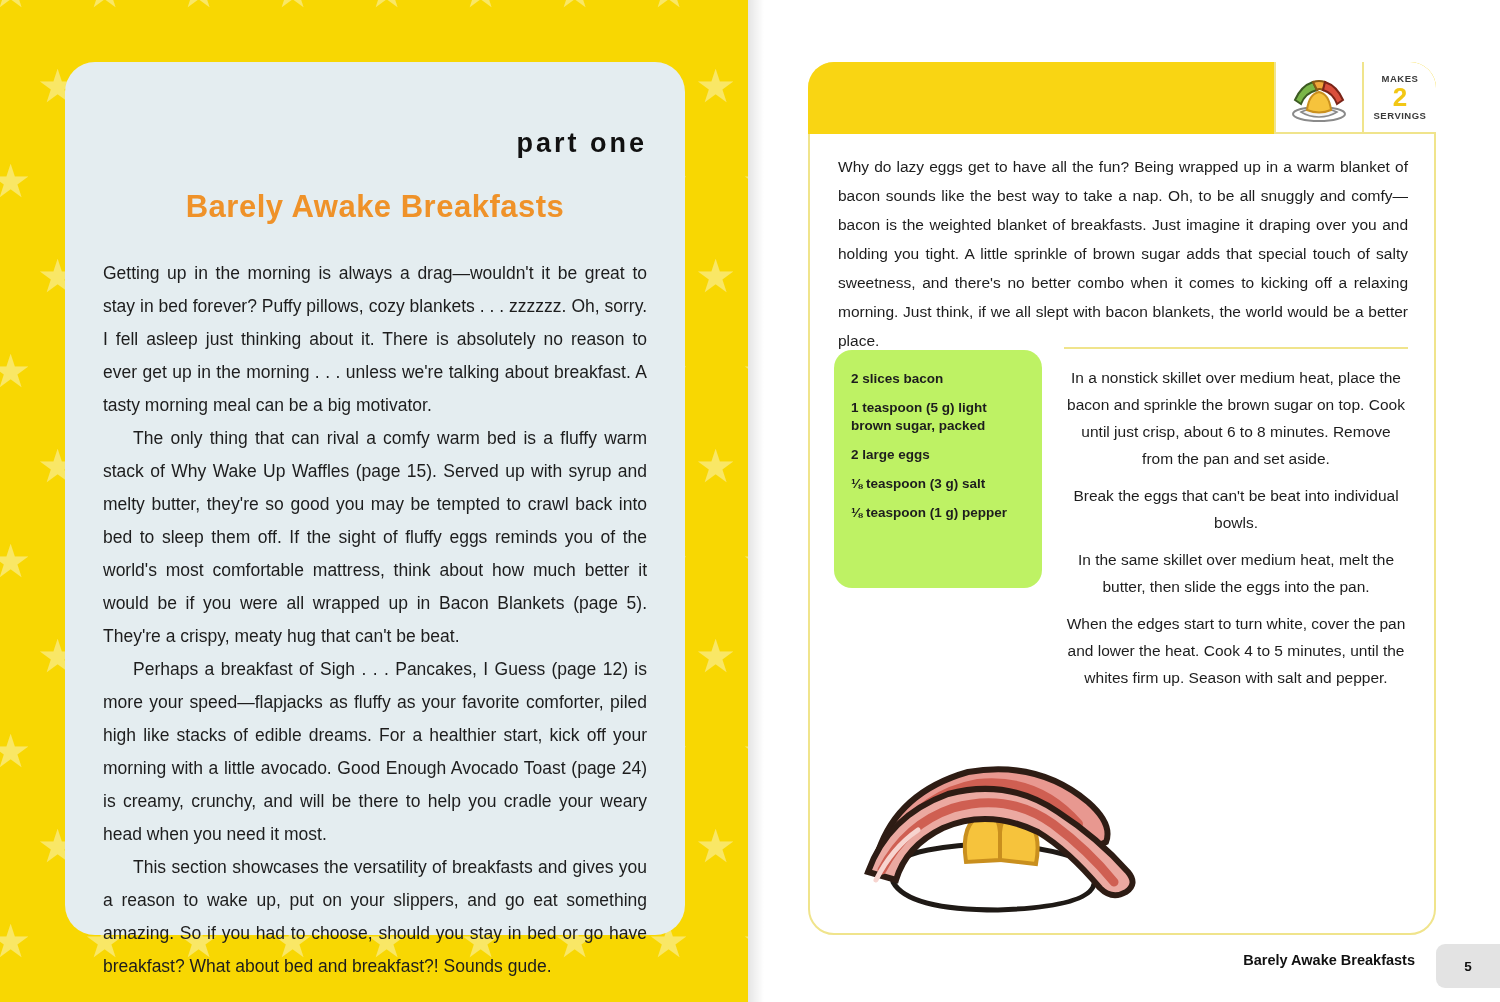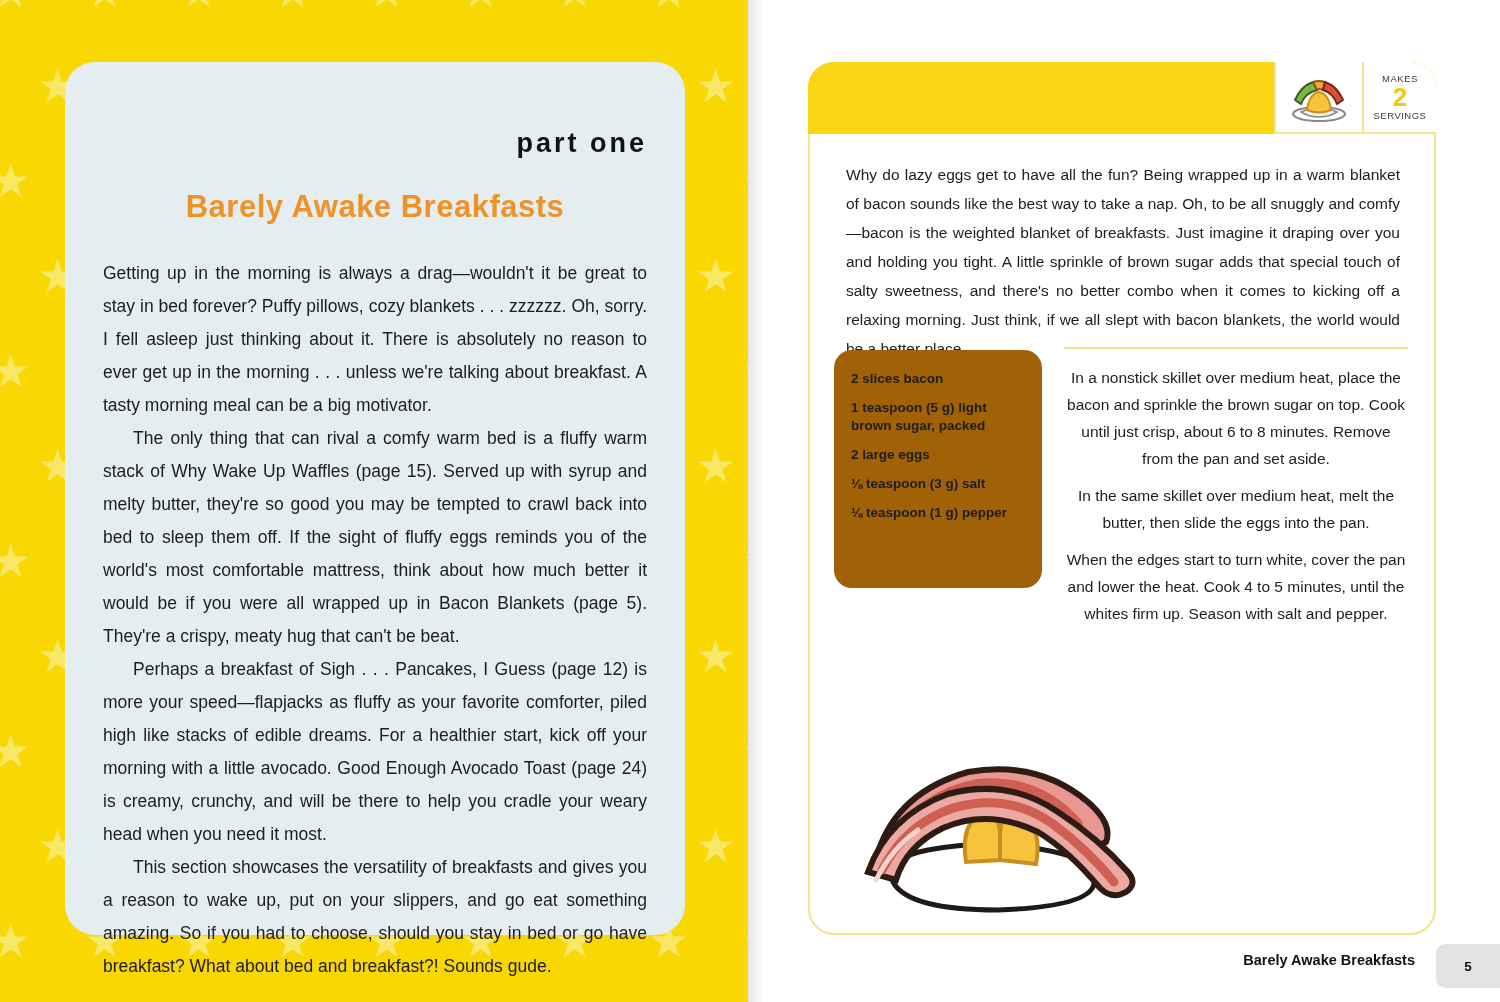--- a/index.html
+++ b/index.html
@@ -57,29 +57,29 @@
     position:absolute;right:74px;top:0;width:88px;height:72px;
     background:#ffffff;border-left:2px solid #f0e48c;border-bottom:2px solid #f0e48c;
     box-sizing:border-box;display:flex;align-items:center;justify-content:center;
   }
   .makes-box{
     position:absolute;right:0;top:0;width:74px;height:72px;
     background:#ffffff;border-left:2px solid #f0e48c;border-bottom:2px solid #f0e48c;
     box-sizing:border-box;border-radius:0 26px 0 0;
     display:flex;flex-direction:column;align-items:center;justify-content:center;
   }
-  .makes-top,.makes-bottom{font-size:9.5px;font-weight:normal;color:#3a3a3a;letter-spacing:0.5px;}
+  .makes-top,.makes-bottom{font-size:9.5px;font-weight:bold;color:#3a3a3a;letter-spacing:0.5px;}
   .makes-count{font-size:26px;font-weight:bold;color:#f2c715;line-height:26px;}
   .recipe-intro{
     position:absolute;left:28px;right:26px;top:88px;
-    font-size:15.5px;line-height:29px;color:#1d1d1d;text-align:justify;margin:8px;
+    font-size:15.5px;line-height:29px;color:#1d1d1d;text-align:justify;margin:0;
   }
   .ingredients-box{
     position:absolute;left:24px;top:286px;width:208px;height:238px;
-    background:#a16207;border-radius:18px;box-sizing:border-box;
+    background:#bef264;border-radius:18px;box-sizing:border-box;
     padding:20px 17px 0 17px;
   }
   .ingredients-box ul{list-style:none;margin:0;padding:0;}
   .ingredients-box li{
     font-size:13.5px;font-weight:bold;color:#1d1d1d;line-height:18px;
     margin:0 0 11px 0;
   }
   .steps-col{
     position:absolute;left:254px;right:26px;top:283px;
     border-top:2px solid #f0e48c;padding-top:15px;
@@ -241,20 +241,21 @@
       <li>2 slices bacon</li>
       <li>1 teaspoon (5 g) light brown sugar, packed</li>
       <li>2 large eggs</li>
       <li>⅛ teaspoon (3 g) salt</li>
       <li>⅛ teaspoon (1 g) pepper</li>
     </ul>
   </div>
 
   <div class="steps-col">
     <p>In a nonstick skillet over medium heat, place the bacon and sprinkle the brown sugar on top. Cook until just crisp, about 6 to 8 minutes. Remove from the pan and set aside.</p>
+    <p>Break the eggs that can't be beat into individual bowls.</p>
     <p>In the same skillet over medium heat, melt the butter, then slide the eggs into the pan.</p>
     <p>When the edges start to turn white, cover the pan and lower the heat. Cook 4 to 5 minutes, until the whites firm up. Season with salt and pepper.</p>
   </div>
 
   <div class="illustration">
     <svg width="310" height="200" viewBox="0 0 310 200">
 
       <path d="M45 150 Q40 125 80 118 Q150 105 215 122 Q255 132 245 155 Q235 175 150 178 Q60 178 45 150 Z" fill="#ffffff" stroke="#1f1a16" stroke-width="5"></path>
 
       <path d="M118 130 Q112 90 135 82 Q150 78 152 100 L152 128 Z" fill="#f6c33c" stroke="#c98f1e" stroke-width="4"></path>

